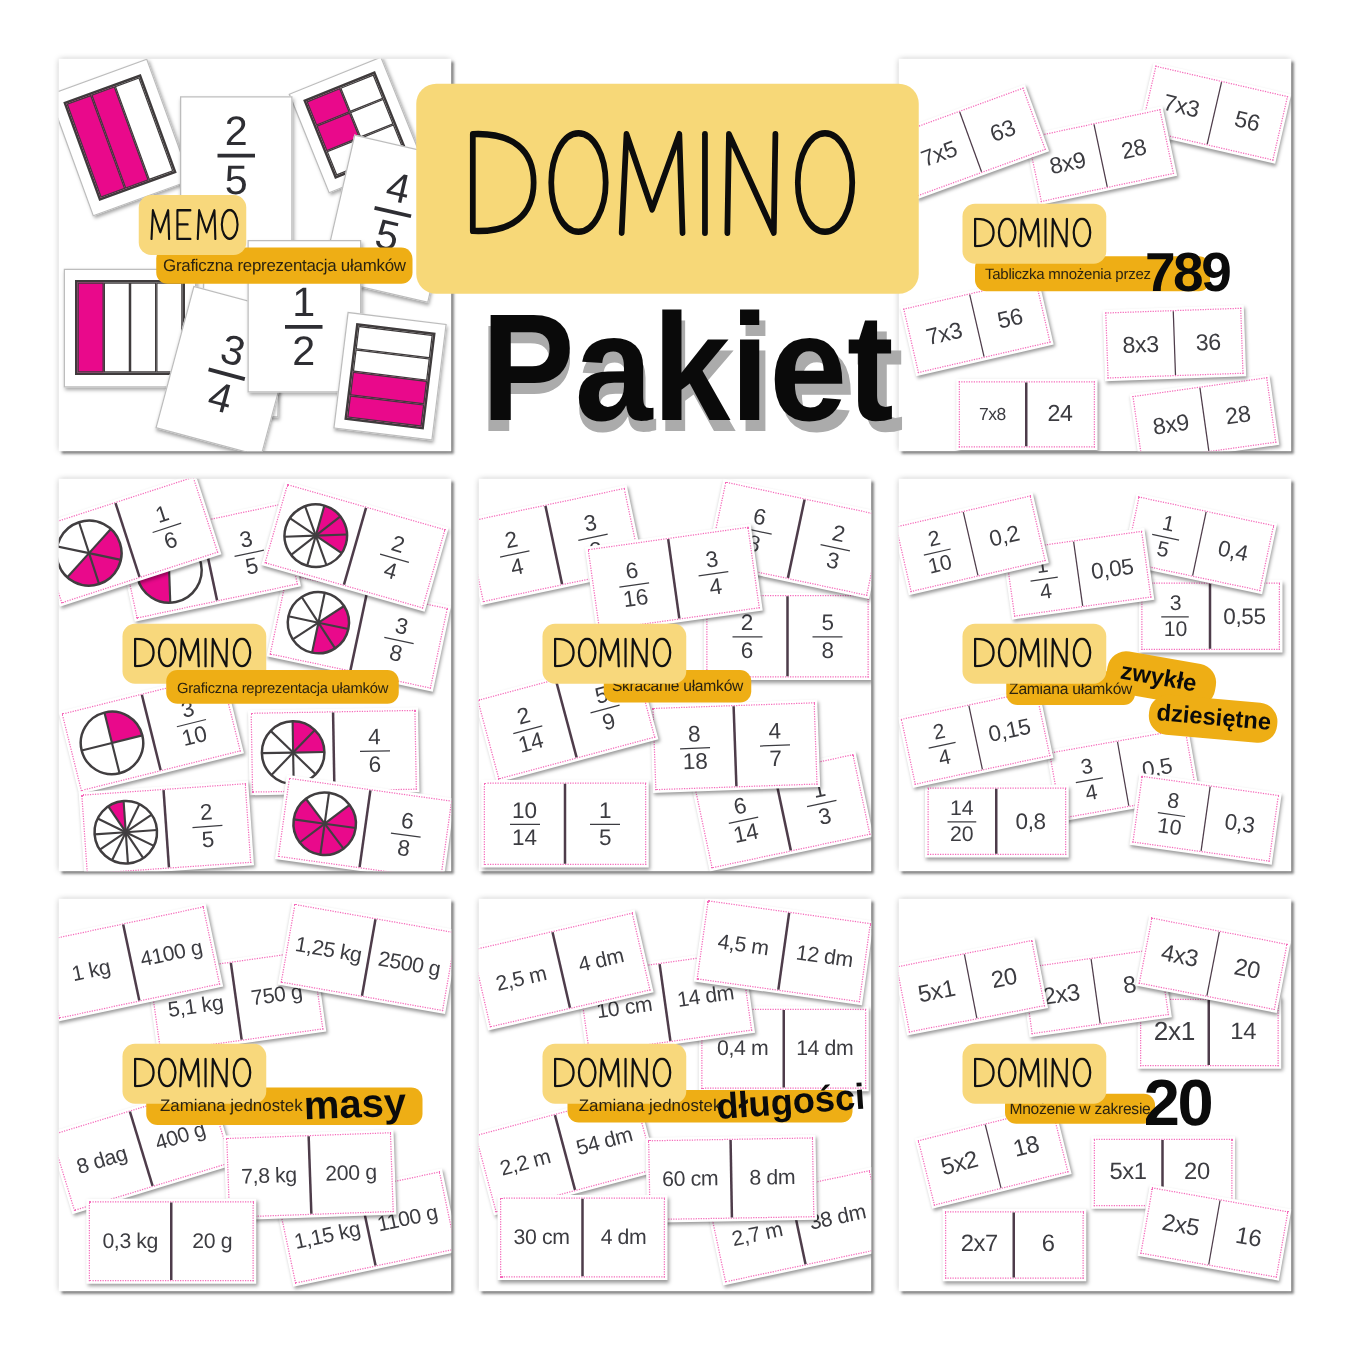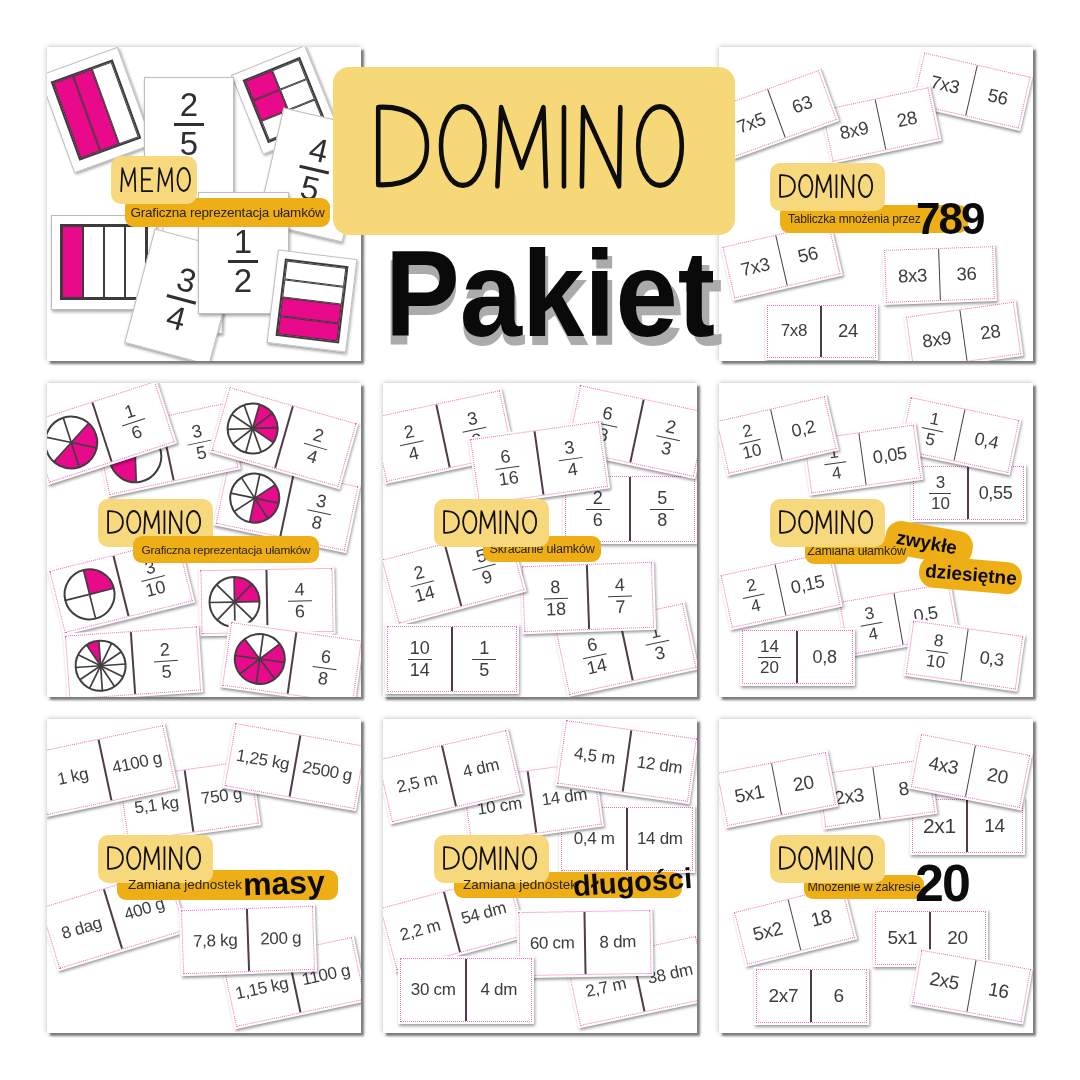--- a/index.html
+++ b/index.html
@@ -174,21 +174,21 @@
           <div class="dv"></div>
           <div class="h">
             <span class="t" style="font-size:18.5px">36</span>
           </div>
         </div>
       </div>
 
 <div class="dom" style="left:45.5px;top:255.5px;width:113px;height:57px;transform:rotate(0deg);z-index:2;">
         <div class="din">
           <div class="h">
-            <span class="t" style="font-size:17px">7x8</span>
+            <span class="t" style="font-size:14px">7x8</span>
           </div>
           <div class="dv"></div>
           <div class="h">
             <span class="t" style="font-size:18.5px">24</span>
           </div>
         </div>
       </div>
 
 <div class="dom" style="left:187.5px;top:259.5px;width:113px;height:57px;transform:rotate(-8deg);">
         <div class="din">
@@ -810,20 +810,31 @@
           <div class="h">
             <span class="t" style="font-size:17px">7,8 kg</span>
           </div>
           <div class="dv"></div>
           <div class="h">
             <span class="t" style="font-size:17px">200 g</span>
           </div>
         </div>
       </div>
 
+<div class="dom" style="left:22px;top:240px;width:136px;height:68px;transform:rotate(0deg);z-index:4;">
+        <div class="din">
+          <div class="h">
+            <span class="t" style="font-size:17px">0,3 kg</span>
+          </div>
+          <div class="dv"></div>
+          <div class="h">
+            <span class="t" style="font-size:17px">20 g</span>
+          </div>
+        </div>
+      </div>
 
 <div class="dom" style="left:179px;top:229px;width:136px;height:68px;transform:rotate(-12deg);z-index:2;">
         <div class="din">
           <div class="h">
             <span class="t" style="font-size:17px">1,15 kg</span>
           </div>
           <div class="dv"></div>
           <div class="h">
             <span class="t" style="font-size:17px">1100 g</span>
           </div>

